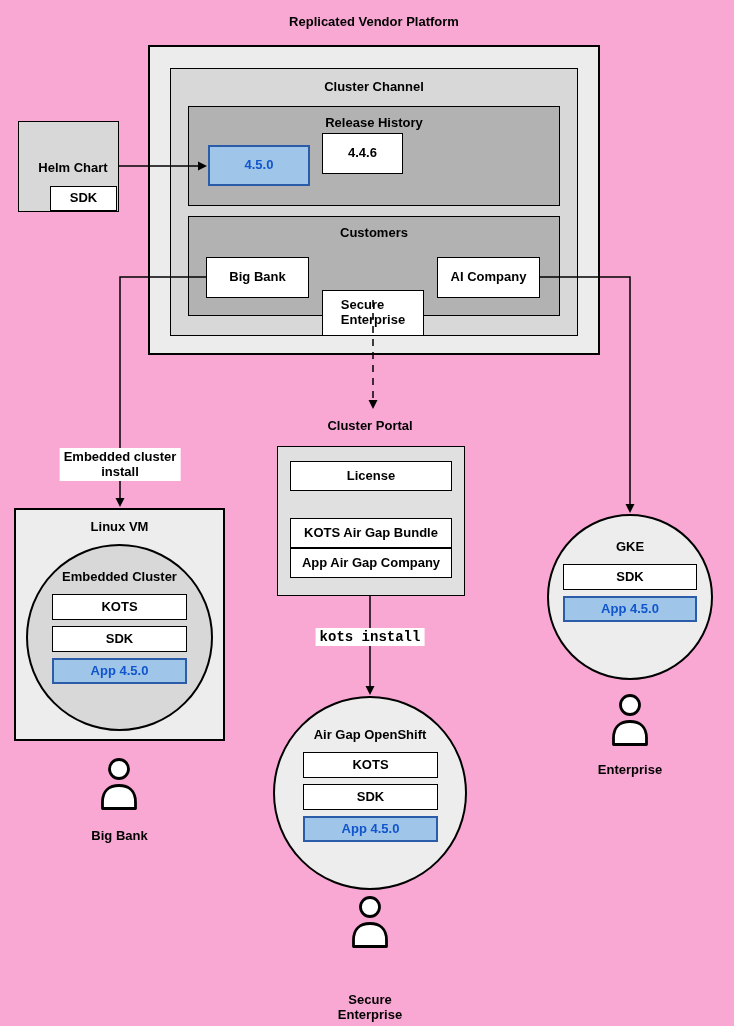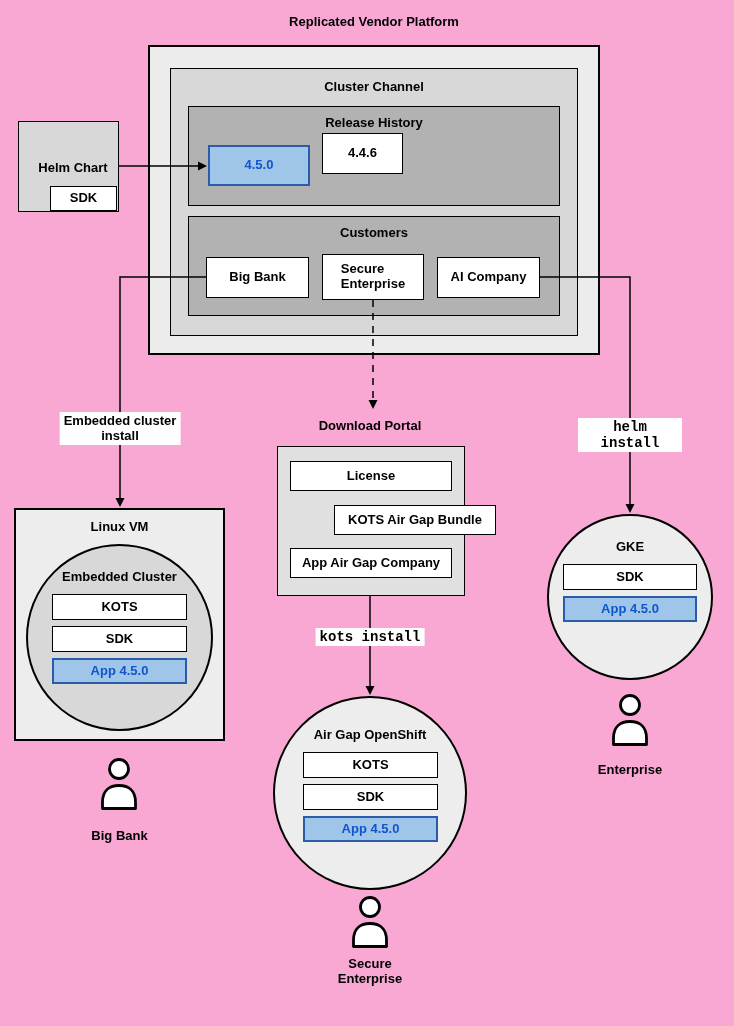--- a/index.html
+++ b/index.html
@@ -2,21 +2,21 @@
 <html><head>
 <meta charset="utf-8">
 <style>
   html,body { margin:0; padding:0; background:#fff; }
   #canvas {
     position:relative; width:734px; height:1026px; background:#f9a8d4;
     font-family:"Liberation Sans", sans-serif; overflow:hidden;
   }
   .abs { position:absolute; box-sizing:border-box; }
   .lbl { font-weight:bold; font-size:13px; color:#000; text-align:center; line-height:1.18; }
-  .pre { white-space:pre-line; }
+  .pre { white-space:pre-line;margin-top:36px; }
   .container { border:2px solid #000; }
   .thin { border:1.5px solid #000; }
   .fill-outer { background:#ececec; }
   .fill-mid   { background:#d8d8d8; }
   .fill-dark  { background:#b2b2b2; }
   .fill-light { background:#ededed; }
   .fill-item  { background:#c9c9c9; }
   .cell {
     display:flex; align-items:center; justify-content:center;
     background:#fff; border:1.5px solid #000;
@@ -76,24 +76,24 @@
   <div class="abs cell blue" style="left:52px; top:658px; width:135px; height:26px;">App 4.5.0</div>
 
   <div class="abs person-wrap" style="left:95px; top:758px; width:48px; height:52px;">
     <svg viewBox="0 0 48 52" width="48" height="52">
       <circle cx="24" cy="11" r="9.5" fill="#fff" stroke="#000" stroke-width="2.8"></circle>
       <path d="M7.5 50.5 L7.5 44 C7.5 32.5 14.5 27.5 24 27.5 C33.5 27.5 40.5 32.5 40.5 44 L40.5 50.5 Z" fill="#fff" stroke="#000" stroke-width="2.8" stroke-linejoin="round"></path>
     </svg>
   </div>
   <div class="abs lbl" style="left:49px; top:828px; width:141px;">Big Bank</div>
 
-  <div class="abs lbl" style="left:284px; top:418px; width:172px;">Download Portal</div>
+  <div class="abs lbl" style="left:284px; top:418px; width:172px;">Cluster Portal</div>
   <div class="abs thin" style="left:277px; top:446px; width:188px; height:150px; background:#e0e0e0;"></div>
   <div class="abs cell fill-item" style="left:290px; top:461px; width:162px; height:30px;">License</div>
-  <div class="abs cell fill-item" style="left:290px; top:505px; width:162px; height:30px;margin-left:44px;">KOTS Air Gap Bundle</div>
+  <div class="abs cell fill-item" style="left:290px; top:518px; width:162px; height:30px;">KOTS Air Gap Bundle</div>
   <div class="abs cell fill-item" style="left:290px; top:548px; width:162px; height:30px;">App Air Gap Company</div>
 
   <div class="abs circle fill-light" style="left:273px; top:696px; width:194px; height:194px;"></div>
   <div class="abs lbl" style="left:273px; top:727px; width:194px;">Air Gap OpenShift</div>
   <div class="abs cell" style="left:303px; top:752px; width:135px; height:26px;">KOTS</div>
   <div class="abs cell" style="left:303px; top:784px; width:135px; height:26px;">SDK</div>
   <div class="abs cell blue" style="left:303px; top:816px; width:135px; height:26px;">App 4.5.0</div>
 
   <div class="abs person-wrap" style="left:346px; top:896px; width:48px; height:52px;">
     <svg viewBox="0 0 48 52" width="48" height="52">
@@ -125,16 +125,15 @@
     </defs>
     <path class="edge" d="M119,166 L198,166" marker-end="url(#arrow)"></path>
     <path class="edge" d="M206,277 L120,277 L120,498" marker-end="url(#arrow)"></path>
     <path class="edge dashed" d="M373,300 L373,400" marker-end="url(#arrow)"></path>
     <path class="edge" d="M540,277 L630,277 L630,504" marker-end="url(#arrow)"></path>
     <path class="edge" d="M370,596 L370,686" marker-end="url(#arrow)"></path>
   </svg>
 
   <div class="abs lbl pre edge-label" style="left:120px; top:412px;">Embedded cluster
 install</div>
-  <div class="abs mono edge-label" style="left:630px; top:418px;">helm install</div>
   <div class="abs mono edge-label" style="left:370px; top:628px;">kots install</div>
 
 </div>
 
 </body></html>

